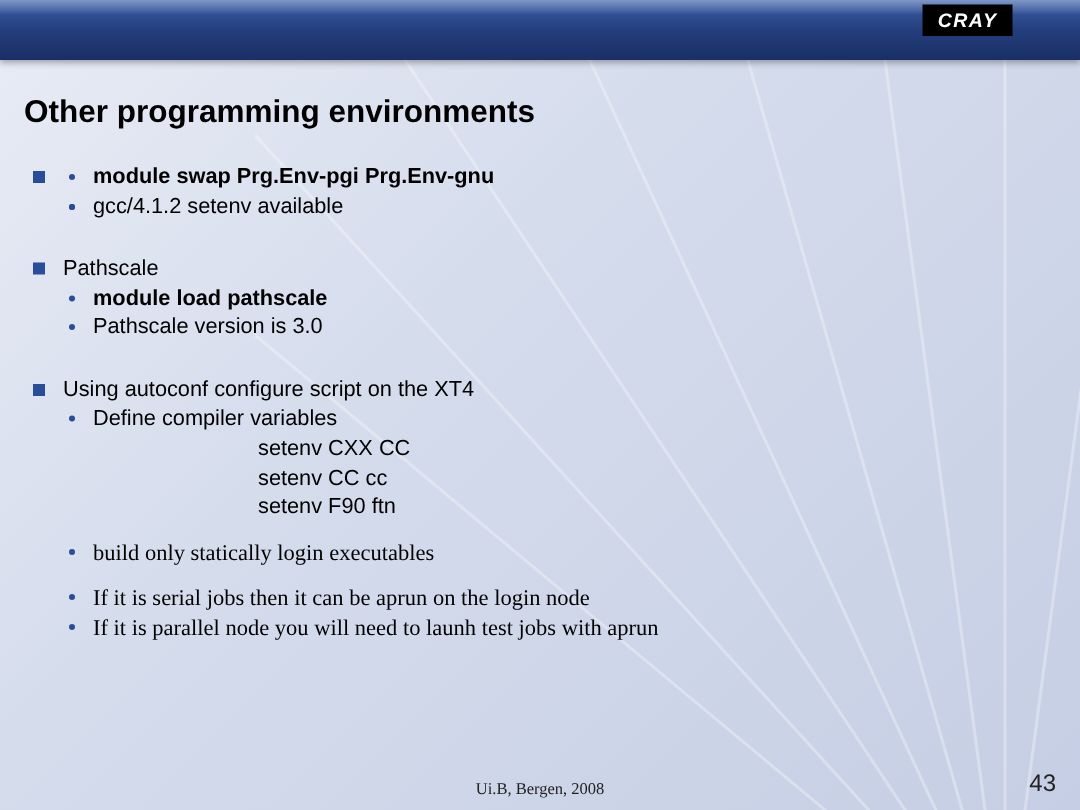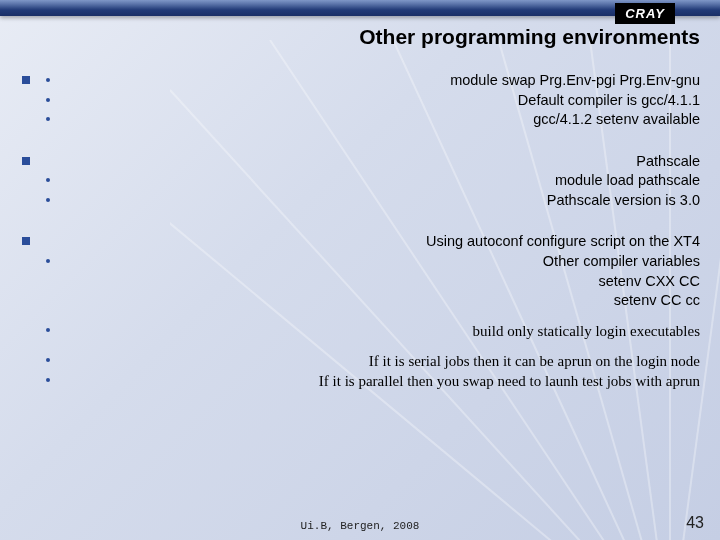--- a/index.html
+++ b/index.html
@@ -14,21 +14,21 @@
   .rays {
     position: absolute;
     bottom: -100px;
     right: -50px;
     width: 600px;
     height: 600px;
     opacity: 0.35;
     pointer-events: none;
   }
   .header-bar {
-    height: 16px;
+    height: 40px;
     background: linear-gradient(to bottom, #3b5fa8 0%, #243e7d 50%, #1a2f66 100%);
     position: relative;
     box-shadow: 0 2px 4px rgba(0,0,0,0.3);
   }
   .header-bar::before {
     content: "";
     position: absolute;
     top: 0; left: 0; right: 0;
     height: 10px;
     background: linear-gradient(to bottom, rgba(255,255,255,0.35), rgba(255,255,255,0));
@@ -41,23 +41,22 @@
     color: #fff;
     font-family: Arial, sans-serif;
     font-weight: bold;
     font-size: 13px;
     letter-spacing: 1px;
     padding: 3px 10px;
     font-style: italic;
   }
   .content {
     position: relative;
-    padding: 9px 20px 0 16px;
+    padding: 23px 20px 0 16px;
     z-index: 2;
-    text-align: right;
   }
   .title {
     font-size: 21px;
     font-weight: bold;
     color: #000;
     margin-bottom: 22px;
   }
   .sq-item {
     position: relative;
     padding-left: 26px;
@@ -95,32 +94,32 @@
     font-size: 15px;
   }
   .footer-center {
     position: absolute;
     bottom: 8px;
     left: 0;
     width: 100%;
     text-align: center;
     font-size: 11px;
     color: #222;
-    font-family: Liberation Mono, monospace;
+    font-family: Liberation Serif, serif;
   }
   .footer-right {
     position: absolute;
     bottom: 8px;
     right: 16px;
     font-size: 16px;
     color: #222;
     font-family: Arial, sans-serif;
     text-align: center;
   }
-  .bold { font-weight: normal; }
+  .bold { font-weight: bold; }
   .ital { }
 </style>
 </head>
 <body>
 
 <svg class="rays" viewBox="0 0 600 600">
   <g stroke="#ffffff" stroke-width="2" opacity="0.9">
     <line x1="500" y1="600" x2="-100" y2="100"></line>
     <line x1="500" y1="600" x2="0" y2="50"></line>
     <line x1="500" y1="600" x2="100" y2="0"></line>
@@ -140,21 +139,20 @@
   <div class="title">Other programming environments</div>
 
   <div class="sq-item">
     <div class="sq-bullet"></div>
     <div class="sub">
       <div class="dot"></div>
       <span class="bold">module swap Prg.Env-pgi Prg.Env-gnu</span>
     </div>
     <div class="sub">
       <div class="dot"></div>
-      <span>Default compiler is gcc/4.1.1</span>
     </div>
     <div class="sub">
       <div class="dot"></div>
       <span>gcc/4.1.2 setenv available</span>
     </div>
   </div>
 
   <div class="sq-item">
     <div class="sq-bullet"></div>
     <div>Pathscale</div>
@@ -166,35 +164,36 @@
       <div class="dot"></div>
       <span>Pathscale version is 3.0</span>
     </div>
   </div>
 
   <div class="sq-item" style="margin-bottom:0;">
     <div class="sq-bullet"></div>
     <div>Using autoconf configure script on the XT4</div>
     <div class="sub">
       <div class="dot"></div>
-      <span>Other compiler variables</span>
+      <span>Define compiler variables</span>
     </div>
     <div class="sub-indent">setenv CXX CC</div>
     <div class="sub-indent">setenv CC cc</div>
+    <div class="sub-indent">setenv F90 ftn</div>
 
     <div class="sub gap-top">
       <div class="dot"></div>
     </div>
     <div class="serif-block" style="padding-left:20px;">build only statically login executables</div>
 
     <div class="sub gap-top serif-block">
       <div class="dot"></div>
       <span>If it is serial jobs then it </span><span class="ital">can</span><span> be aprun on the login node</span>
     </div>
     <div class="sub serif-block">
       <div class="dot"></div>
-      <span>If it is parallel then you swap need to launh test jobs with aprun</span>
+      <span>If it is parallel node you will need to launh test jobs with aprun</span>
     </div>
   </div>
 </div>
 
 <div class="footer-center">Ui.B, Bergen, 2008</div>
 <div class="footer-right">43</div>
 
 </body></html>

